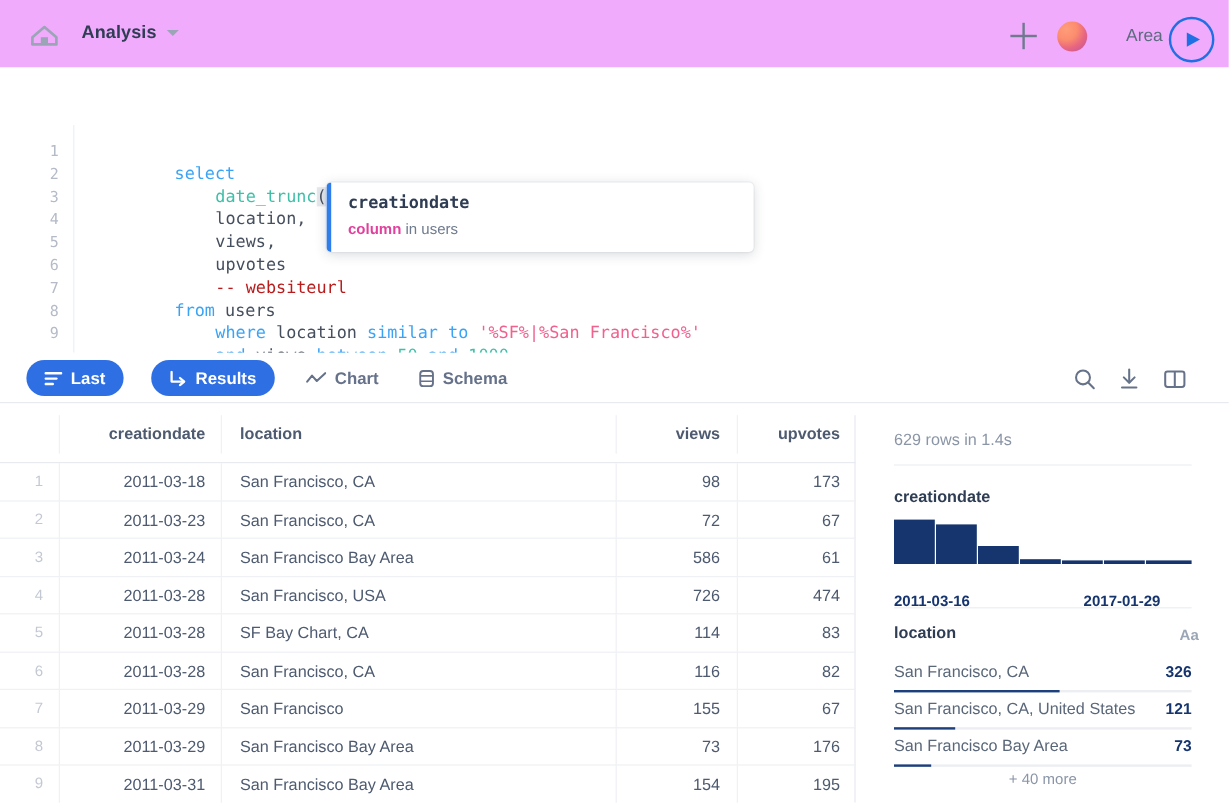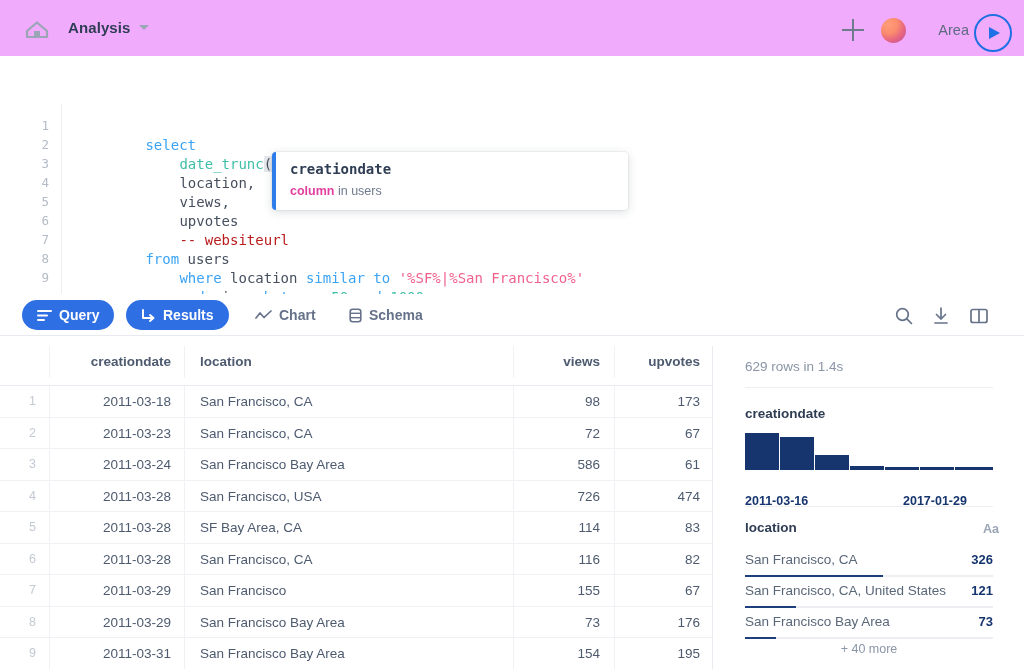--- a/index.html
+++ b/index.html
@@ -181,21 +181,21 @@
 
   <div class="tabbar">
     <div class="tab on" style="left:22px">
       <span>
         <svg width="15" height="13" viewBox="0 0 15 13">
           <line x1="1" y1="2" x2="14" y2="2" stroke="#fff" stroke-width="2" stroke-linecap="round"></line>
           <line x1="1" y1="6.5" x2="10" y2="6.5" stroke="#fff" stroke-width="2" stroke-linecap="round"></line>
           <line x1="1" y1="11" x2="7" y2="11" stroke="#fff" stroke-width="2" stroke-linecap="round"></line>
         </svg>
       </span>
-      <span>Query</span>
+      <span>Last</span>
     </div>
     <div class="tab on" style="left:126px">
       <span>
         <svg width="15" height="13" viewBox="0 0 15 13">
           <path d="M2 1 L2 9 L12 9" fill="none" stroke="#fff" stroke-width="1.9" stroke-linecap="round" stroke-linejoin="round"></path>
           <path d="M9 6 L12.5 9 L9 12" fill="none" stroke="#fff" stroke-width="1.9" stroke-linecap="round" stroke-linejoin="round"></path>
         </svg>
       </span>
       <span>Results</span>
     </div>
@@ -272,21 +272,21 @@
     <div class="trow" style="top:134.5px">
       <div class="cell c-idx">4</div>
       <div class="cell c-date">2011-03-28</div>
       <div class="cell c-loc">San Francisco, USA</div>
       <div class="cell c-views">726</div>
       <div class="cell c-up">474</div>
     </div>
     <div class="trow" style="top:166px">
       <div class="cell c-idx">5</div>
       <div class="cell c-date">2011-03-28</div>
-      <div class="cell c-loc">SF Bay Area, CA</div>
+      <div class="cell c-loc">SF Bay Chart, CA</div>
       <div class="cell c-views">114</div>
       <div class="cell c-up">83</div>
     </div>
     <div class="trow" style="top:197.5px">
       <div class="cell c-idx">6</div>
       <div class="cell c-date">2011-03-28</div>
       <div class="cell c-loc">San Francisco, CA</div>
       <div class="cell c-views">116</div>
       <div class="cell c-up">82</div>
     </div>

